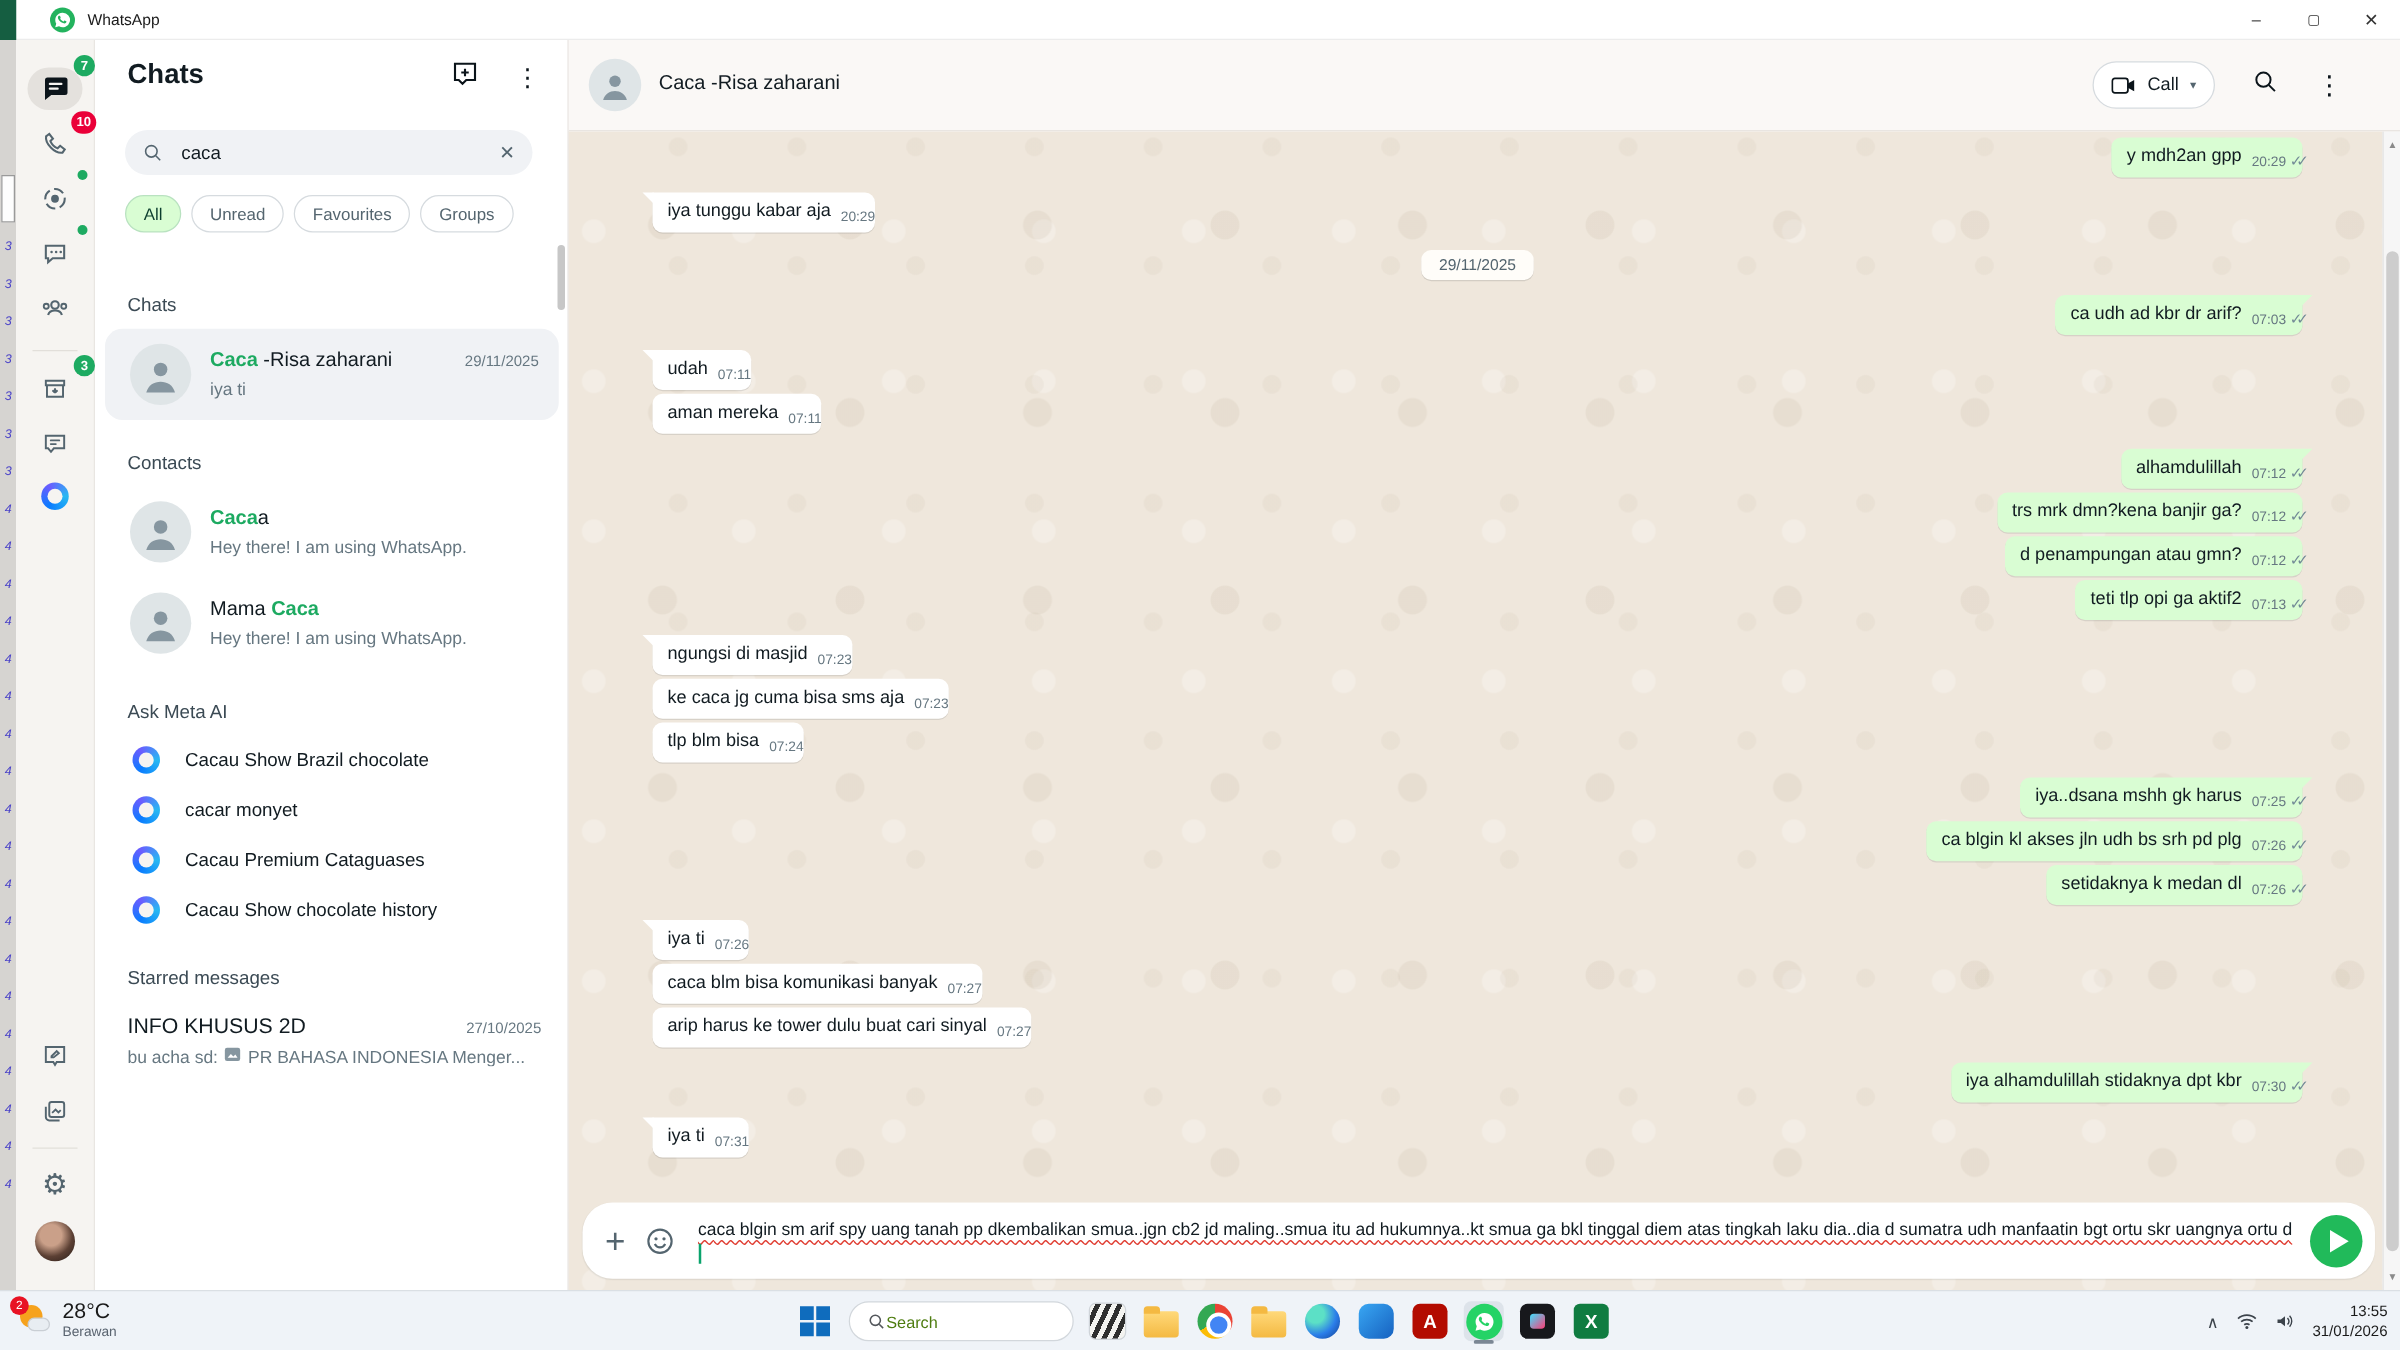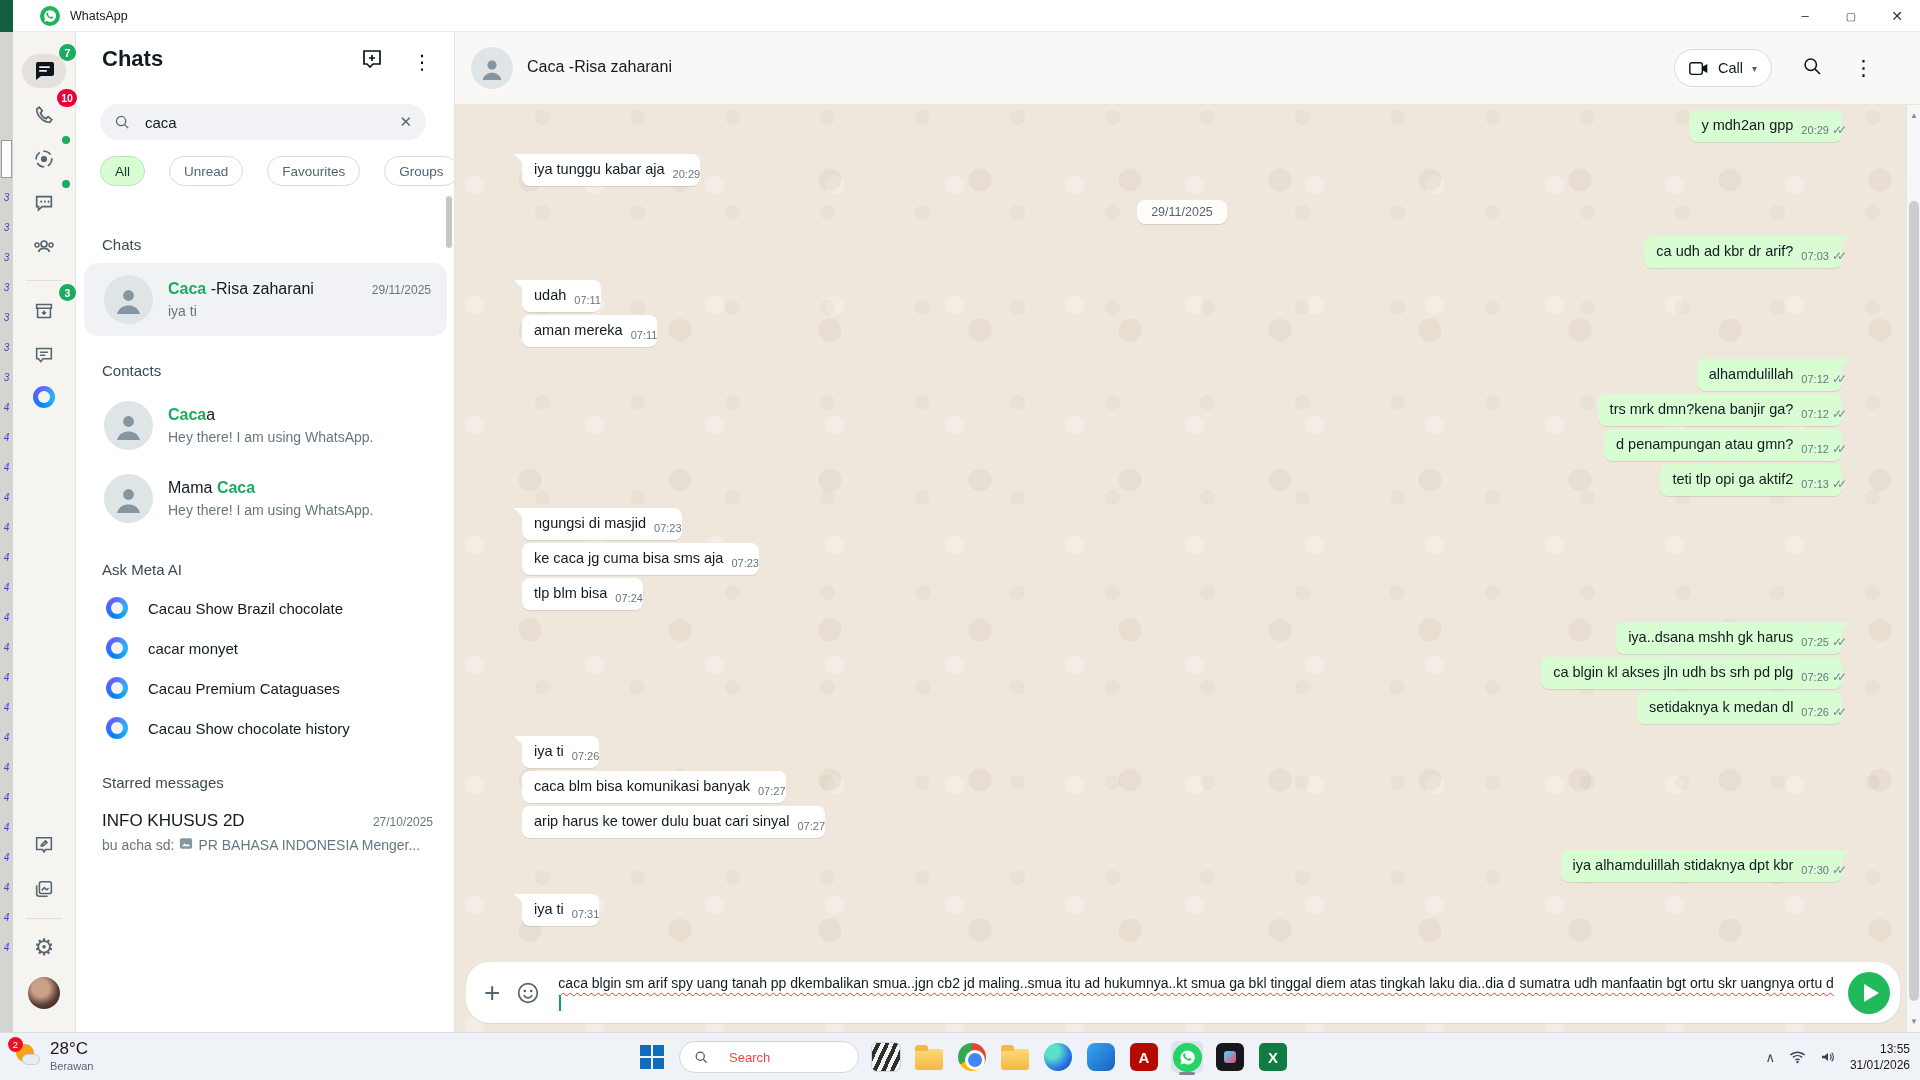--- a/index.html
+++ b/index.html
@@ -34,21 +34,21 @@
   .meta-ring::after { content:""; position:absolute; left:5px; top:5px; width:12px; height:12px; border-radius:50%; background:#f6f4f1; }
   .rail-avatar { width:32px; height:32px; border-radius:50%; background:radial-gradient(circle at 40% 35%, #caa089 0 30%, #5c4034 60%, #241a16 100%); }
 
   
   .panel { position:absolute; left:76px; top:32px; width:379px; height:1000px; background:#ffffff; border-right:1px solid #e6e2de; overflow:hidden; }
   .panel-title { position:absolute; left:26px; top:14px; font-size:22px; font-weight:bold; color:#111b21; }
   .panel-actions { position:absolute; right:22px; top:16px; display:flex; gap:28px; align-items:center; }
   .searchbar { position:absolute; left:24px; top:72px; width:326px; height:36px; background:#f0f2f5; border-radius:18px; display:flex; align-items:center; padding:0 14px; gap:14px; }
   .searchbar .q { flex:1; font-size:15px; color:#111b21; }
   .searchbar .x { font-size:15px; color:#54656f; }
-  .chips { position:absolute; left:24px; top:124px; display:flex; gap:24px; }
+  .chips { position:absolute; left:24px; top:124px; display:flex; gap:8px; }
   .chip { height:30px; padding:0 14px; border-radius:16px; border:1px solid #d6dbdf; background:#fff; color:#54656f; font-size:13.5px; display:flex; align-items:center; }
   .chip.active { background:#d9fdd3; border-color:#b9e2c0; color:#0b3d2e; }
   .plist { position:absolute; left:0; top:178px; width:379px; }
   .sec-label { margin:26px 0 10px 26px; font-size:15px; color:#3b4a54; }
   .litem { position:relative; display:flex; align-items:center; padding:12px 16px 12px 20px; margin:0 8px; border-radius:14px; cursor:pointer; }
   .litem.selected { background:#f0f2f5; }
   .lav { width:49px; height:49px; border-radius:50%; background:#dfe5e7; flex:none; position:relative; overflow:hidden; }
   .lav svg { position:absolute; left:8px; top:9px; }
   .lbody { flex:1; margin-left:15px; min-width:0; }
   .lrow1 { display:flex; justify-content:space-between; align-items:baseline; }
@@ -123,21 +123,21 @@
   .w-cloud { position:absolute; left:8px; top:12px; width:18px; height:11px; border-radius:8px; background:#e8edf2; border:1px solid #c9ced4; }
   .w-badge { position:absolute; left:-6px; top:-5px; width:15px; height:15px; border-radius:50%; background:#e81224; color:#fff; font-size:9.5px; display:flex; align-items:center; justify-content:center; }
   .w-temp { font-size:17px; color:#1a1a1a; }
   .w-cond { font-size:11px; color:#5a6470; margin-top:1px; }
   .tb-center { position:absolute; left:636px; top:8px; display:flex; align-items:center; gap:11px; }
   .tb-icon { width:32px; height:32px; display:flex; align-items:center; justify-content:center; border-radius:6px; cursor:pointer; position:relative; }
   .tb-icon.active { background:#dde3ea; }
   .tb-icon.active::after { content:""; position:absolute; left:8px; bottom:-2px; width:16px; height:3px; border-radius:2px; background:#7b8794; }
   .winlogo { display:grid; grid-template-columns:11px 11px; grid-template-rows:11px 11px; gap:2px; }
   .winlogo i { background:#0f6cbd; }
-  .tb-search { width:180px; height:32px; background:#ffffff; border:1px solid #d2d7dc; border-radius:16px; display:flex; align-items:center; gap:20px; padding:12px 14px; font-size:13px; color:#ef4444; cursor:pointer; }
+  .tb-search { width:180px; height:32px; background:#ffffff; border:1px solid #d2d7dc; border-radius:16px; display:flex; align-items:center; gap:0; padding:12px 14px; font-size:13px; color:#4d7c0f; cursor:pointer; }
   .zebra { width:30px; height:30px; border-radius:6px; overflow:hidden; background:repeating-linear-gradient(115deg,#f3f3f0 0 4px,#2e2e2e 4px 8px); border:1px solid #cfd4d9; }
   .folder { position:relative; width:28px; height:21px; border-radius:3px; background:linear-gradient(#ffd97a,#f4b942); margin-top:5px; }
   .folder::before { content:""; position:absolute; left:0; top:-4px; width:13px; height:6px; border-radius:3px 3px 0 0; background:#f4b942; }
   .chrome { position:relative; width:28px; height:28px; border-radius:50%; background:conic-gradient(#ea4335 0 33%, #fbbc05 33% 66%, #34a853 66% 100%); }
   .chrome::after { content:""; position:absolute; left:7px; top:7px; width:14px; height:14px; border-radius:50%; background:#4285f4; border:3px solid #fff; }
   .edgeic { width:28px; height:28px; border-radius:50%; background:radial-gradient(circle at 30% 30%, #5ce0c6 0 25%, #2b7de9 60%, #123d8c 100%); }
   .blueapp { width:28px; height:28px; border-radius:8px; background:linear-gradient(135deg,#39a7f3,#1661c0); }
   .redapp { width:28px; height:28px; border-radius:6px; background:#b30b00; color:#fff; font-size:15px; font-weight:bold; display:flex; align-items:center; justify-content:center; }
   .waapp { position:relative; width:29px; height:29px; border-radius:50%; background:#25d366; display:flex; align-items:center; justify-content:center; }
   .darkapp { width:28px; height:28px; border-radius:6px; background:#17181c; position:relative; }

